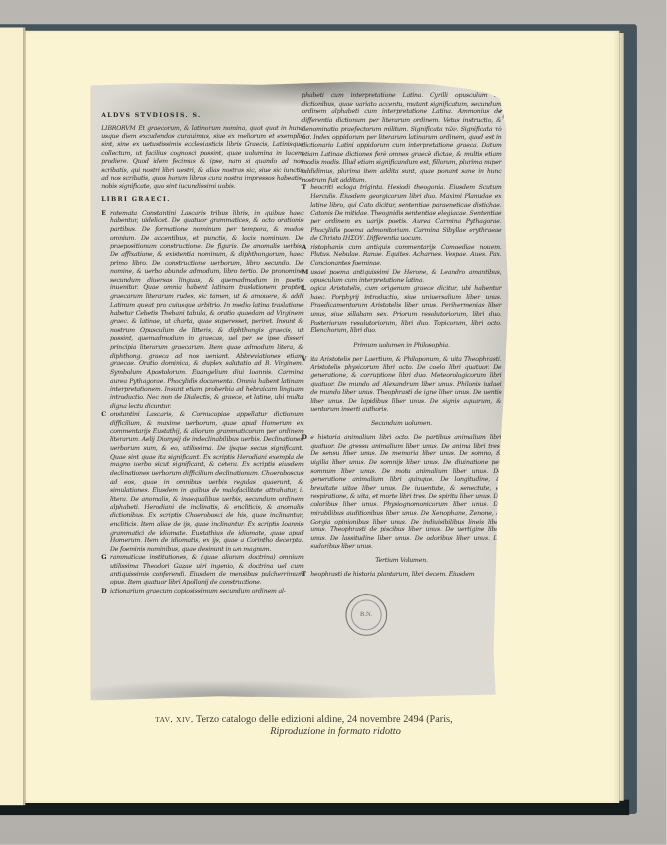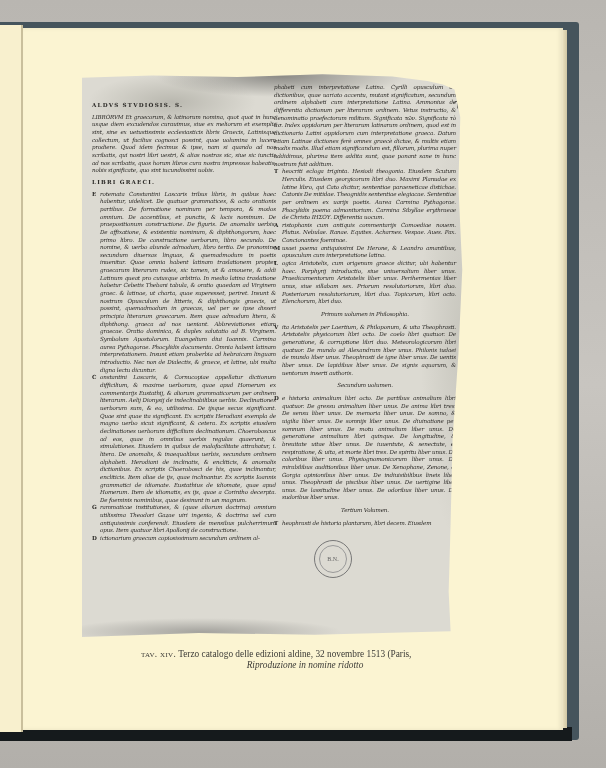--- a/index.html
+++ b/index.html
@@ -123,15 +123,15 @@
     <p class="leaf-subhead">Tertium Volumen.</p>
     <p class="entry"><span class="initial">T</span><span>heophrasti de historia plantarum, libri decem. Eiusdem</span></p>
   </div>
 
   <div class="stamp">
       <span>B.N.</span>
     </div>
 </div>
 
 <div class="caption">
-  <div class="line1"><span class="smallcaps">tav. xiv.</span> <span>Terzo catalogo delle edizioni aldine, 32 novembre 1513 (Paris,</span></div>
-  <div class="sub">Riproduzione in nomine ridotto</div>
+  <div class="line1"><span class="smallcaps">tav. xiv.</span> <span>Terzo catalogo delle edizioni aldine, 24 novembre 2494 (Paris,</span></div>
+  <div class="sub">Riproduzione in formato ridotto</div>
 </div>
 
 </body></html>

